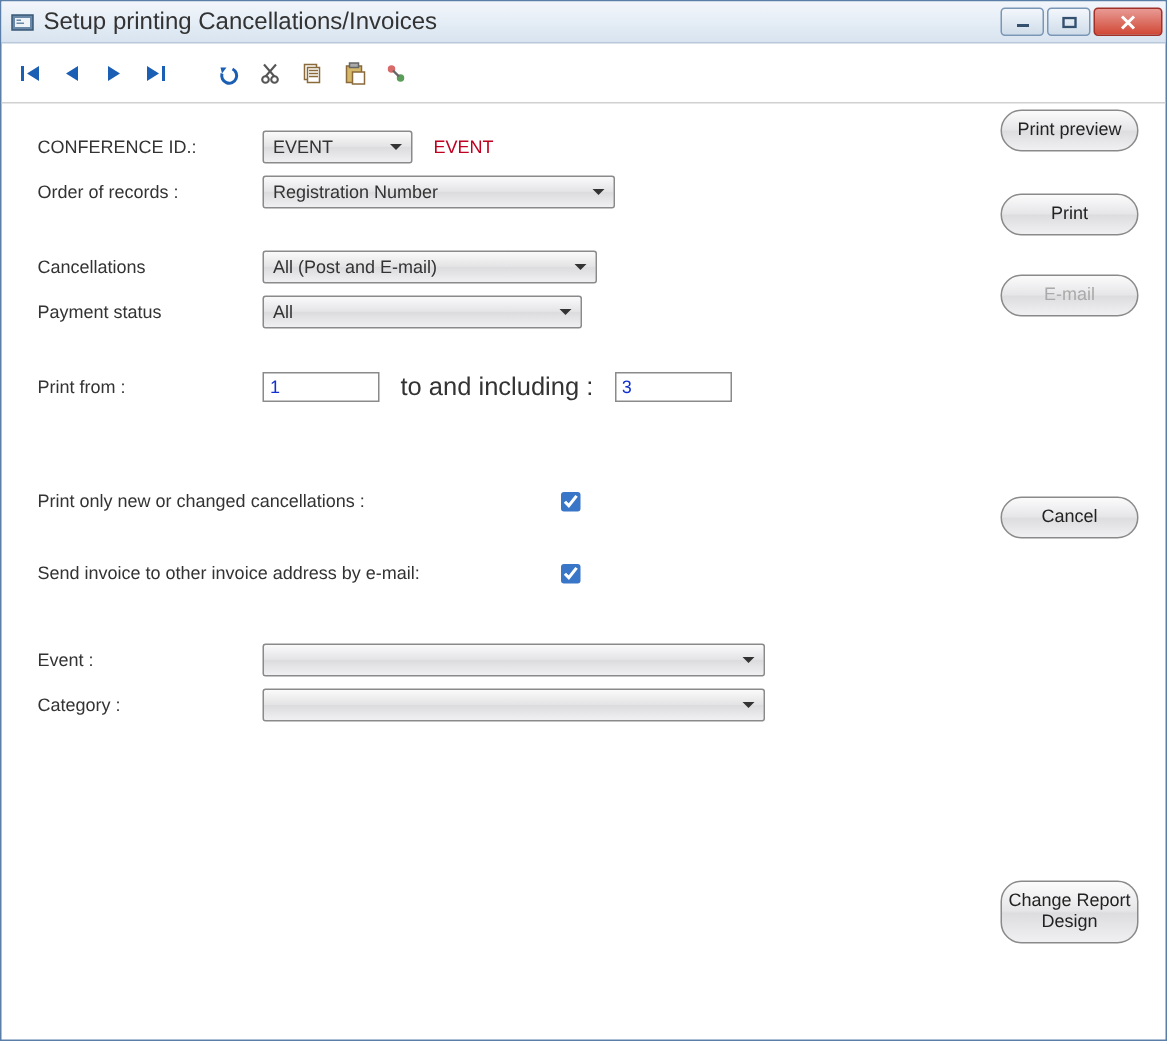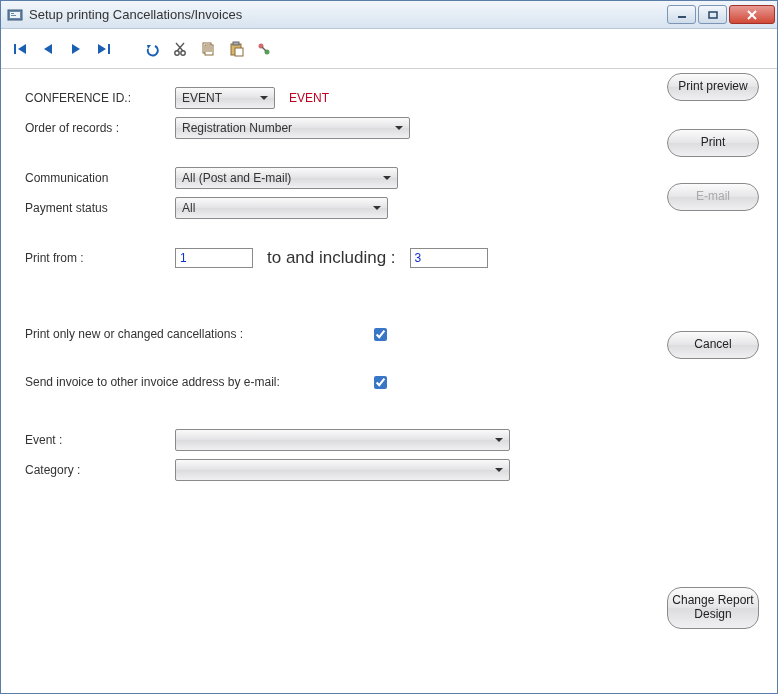--- a/index.html
+++ b/index.html
@@ -34,21 +34,21 @@
     display: flex;
     align-items: center;
     gap: 6px;
   }
   .title-icon {
     width: 16px; height: 16px;
     display: inline-block;
   }
   .title-text {
     color: #333;
-    font-size: 13px;
+    font-size: 16px;
   }
   .win-controls {
     display: flex;
     gap: 2px;
   }
   .win-btn {
     width: 29px;
     height: 19px;
     border: 1px solid #7a95b5;
     border-radius: 3px;
@@ -288,21 +288,21 @@
     <div class="row">
       <span class="label">Order of records :</span>
       <div class="select" style="width:235px">
         <span>Registration Number</span>
       </div>
     </div>
 
     <div class="gap"></div>
 
     <div class="row">
-      <span class="label">Communication</span>
+      <span class="label">Cancellations</span>
       <div class="select" style="width:223px">
         <span>All (Post and E-mail)</span>
       </div>
     </div>
 
     <div class="row">
       <span class="label">Payment status</span>
       <div class="select" style="width:213px">
         <span>All</span>
       </div>

